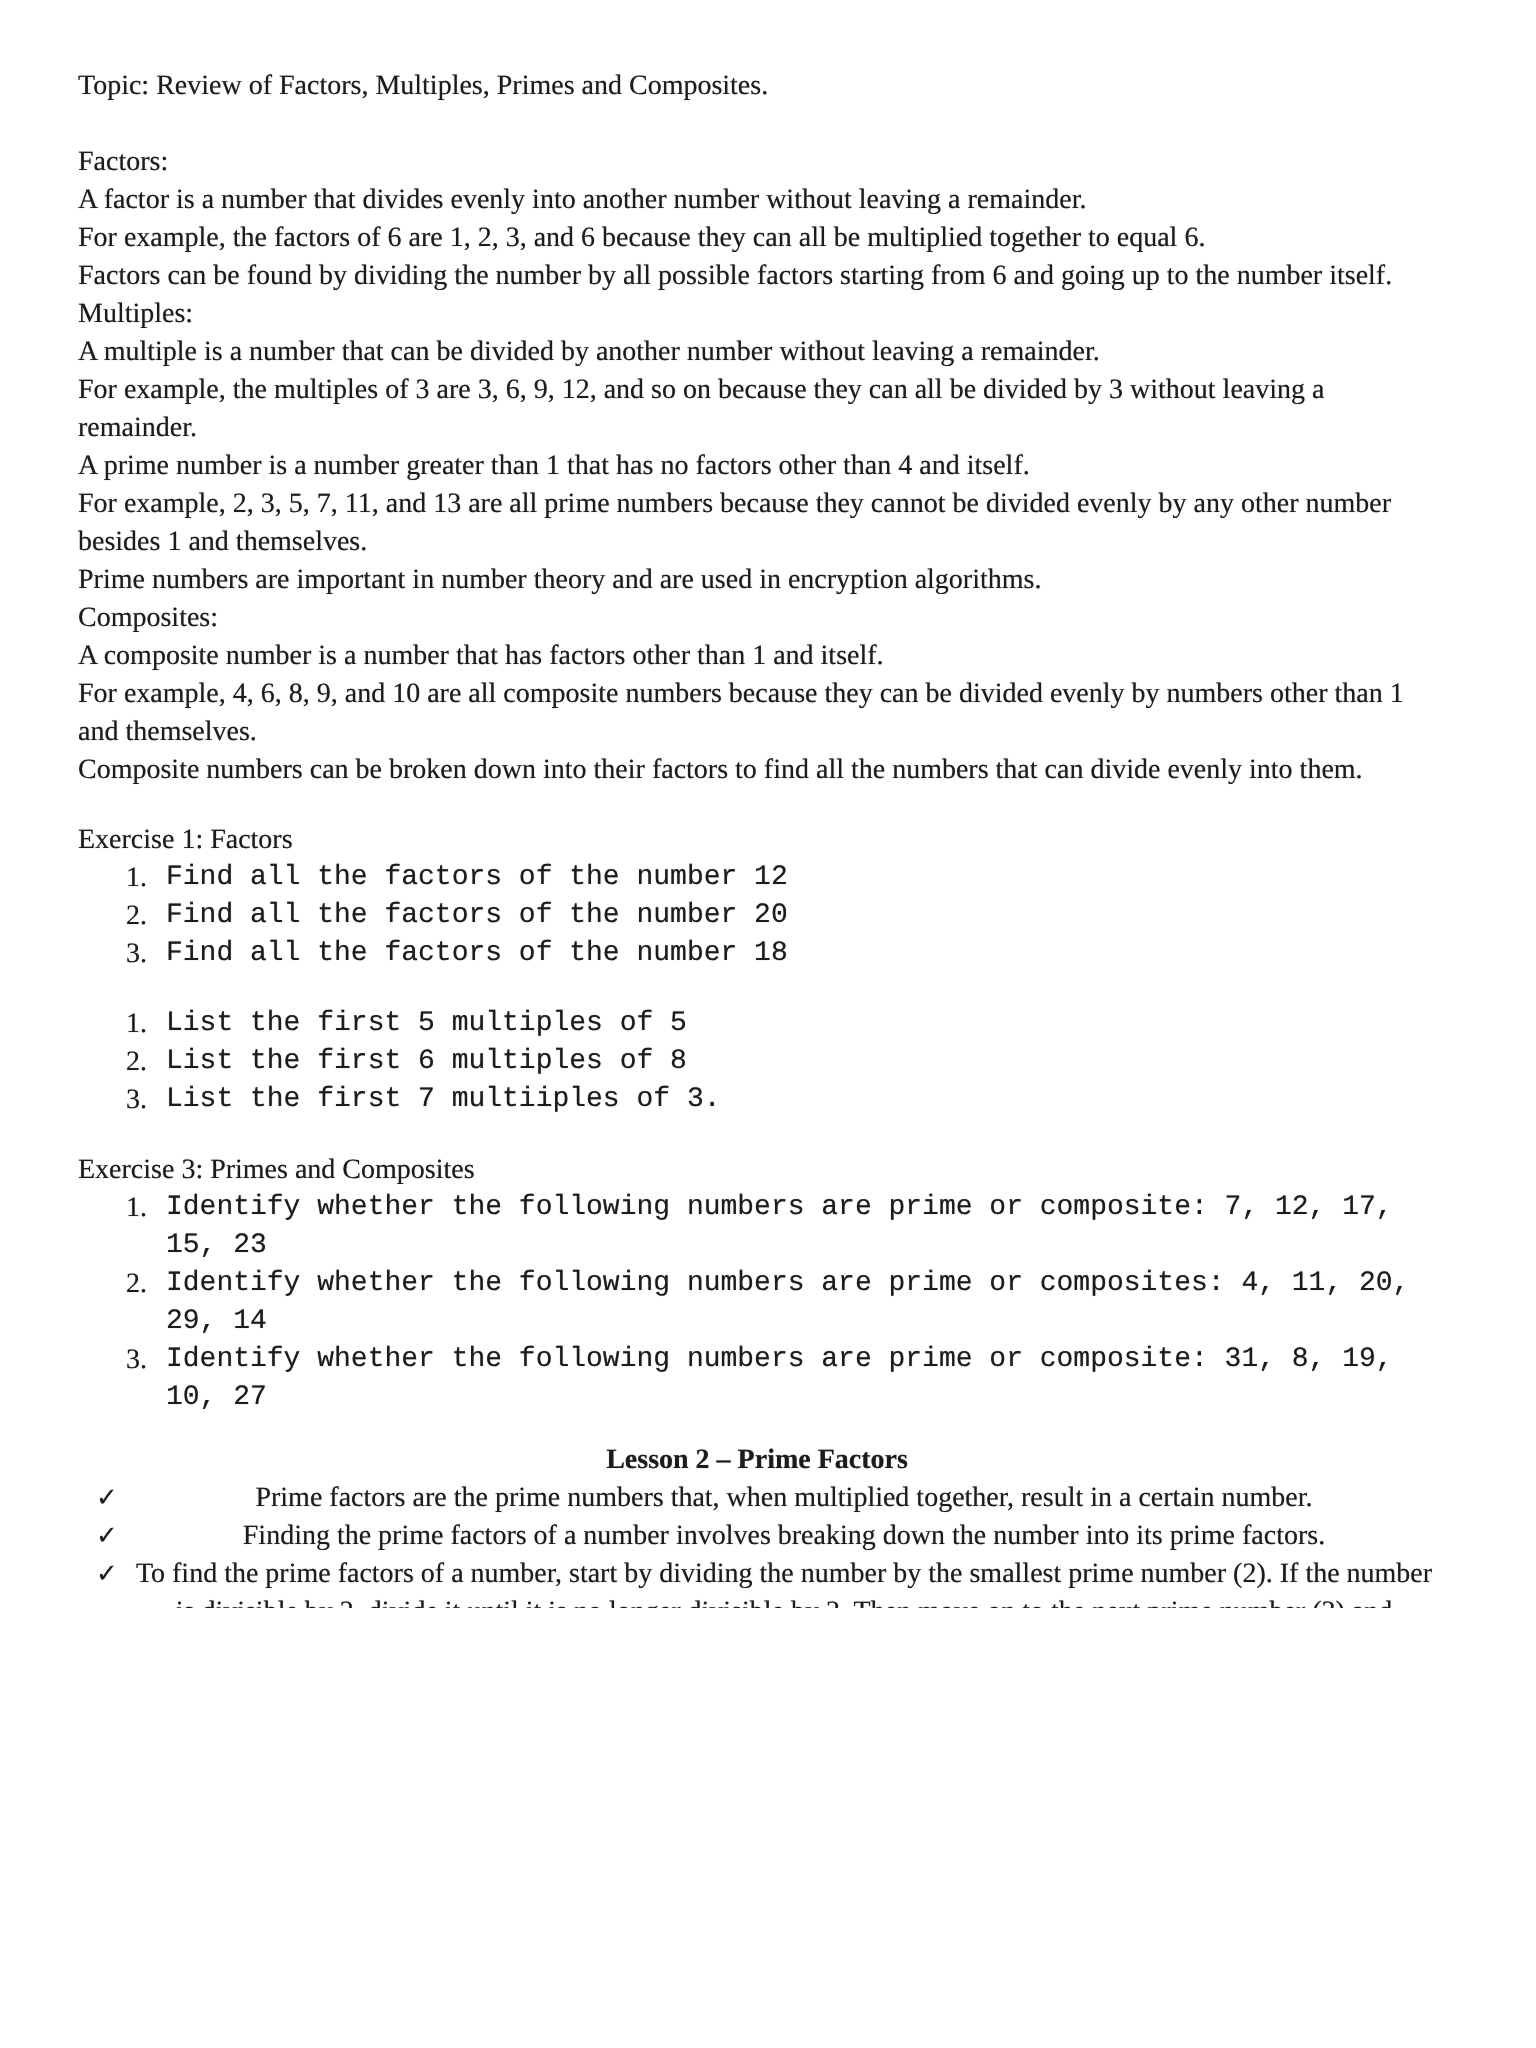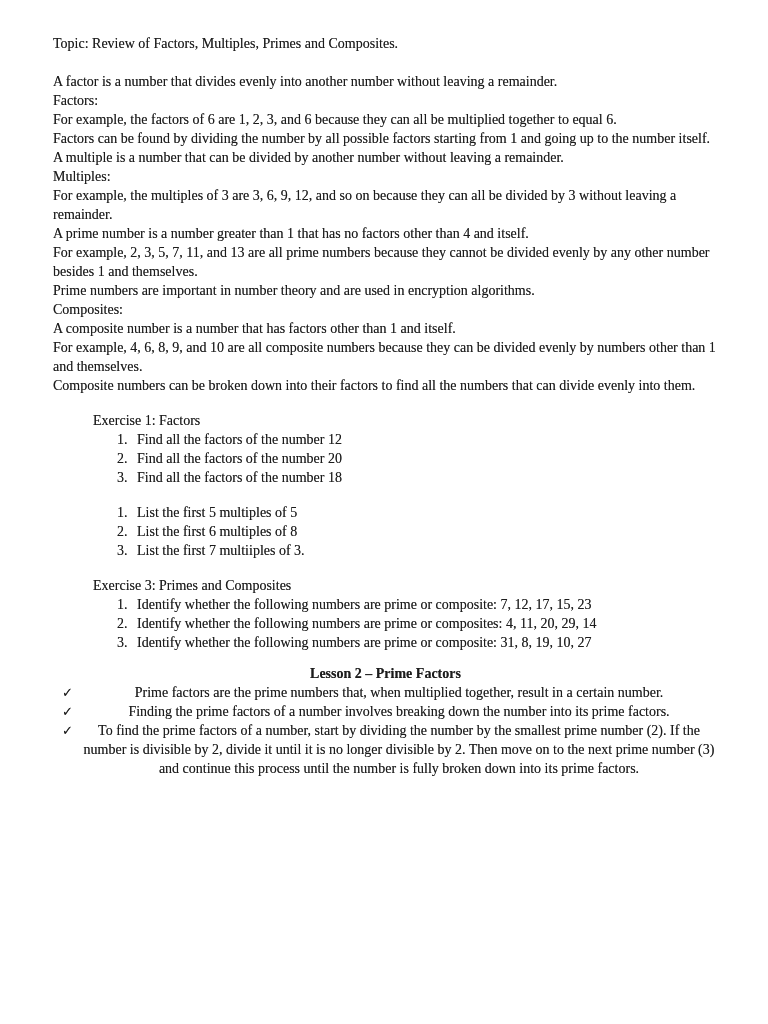--- a/index.html
+++ b/index.html
@@ -8,35 +8,35 @@
     width: 768px;
     height: 1024px;
     font-family: "Liberation Serif", "DejaVu Serif", serif;
     font-size: 14px;
     line-height: 19px;
     color: #1c1c1c;
   }
   .page {
     width: 768px;
     height: 804px;
-    padding: 34px 50px 0 53px;
+    padding: 34px 50px 0 39px;
     overflow: hidden;
     background: #ffffff;
     
     text-shadow: 0 0 0.45px rgba(20,20,20,0.55);
   }
   .line { margin: 0; }
   .def-block { margin-top: 0; }
   .after-title { margin-top: 19px; }
-  .exercise { margin-top: 16px; margin-left: 40px; }
+  .exercise { margin-top: 16px; }
   .lesson { margin-top: 12px; text-align: center; }
   .bold { font-weight: bold; }
   .num-item { display: flex; }
   .num { flex: none; width: 20px; margin-left: 24px; }
-  .itext { flex: 1; }
+  .itext { flex: 1; font-family: Liberation Mono, monospace; }
   .check-item { display: flex; }
   .check {
     flex: none;
     width: 25px;
     margin-left: 2px;
     font-family: "DejaVu Sans", sans-serif;
     font-size: 13px;
   }
   .ctext { flex: 1; }
   .dash-item { display: flex; }
@@ -44,29 +44,29 @@
   .example-gap { margin-top: 62px; }
 </style>
 </head>
 <body>
 
 <div class="page">
 
   <p class="line">Topic: Review of Factors, Multiples, Primes and Composites.</p>
 
   <div class="def-block after-title">
+    <p class="line">Factors:</p>
     <p class="line">A factor is a number that divides evenly into another number without leaving a remainder.</p>
-    <p class="line">Factors:</p>
     <p class="line">For example, the factors of 6 are 1, 2, 3, and 6 because they can all be multiplied together to equal 6.</p>
-    <p class="line">Factors can be found by dividing the number by all possible factors starting from 1 and going up to the number itself.</p>
+    <p class="line">Factors can be found by dividing the number by all possible factors starting from 6 and going up to the number itself.</p>
   </div>
 
   <div class="def-block">
+    <p class="line">Multiples:</p>
     <p class="line">A multiple is a number that can be divided by another number without leaving a remainder.</p>
-    <p class="line">Multiples:</p>
     <p class="line">For example, the multiples of 3 are 3, 6, 9, 12, and so on because they can all be divided by 3 without leaving a remainder.</p>
   </div>
 
   <div class="def-block">
     <p class="line">A prime number is a number greater than 1 that has no factors other than 4 and itself.</p>
     <p class="line">For example, 2, 3, 5, 7, 11, and 13 are all prime numbers because they cannot be divided evenly by any other number besides 1 and themselves.</p>
     <p class="line">Prime numbers are important in number theory and are used in encryption algorithms.</p>
   </div>
 
   <div class="def-block">

